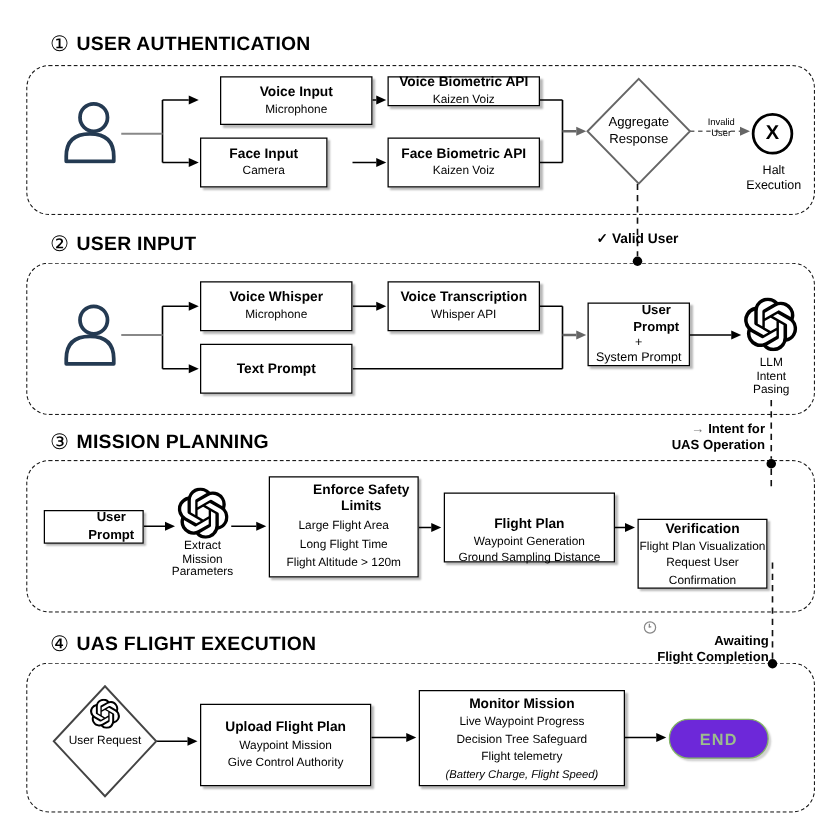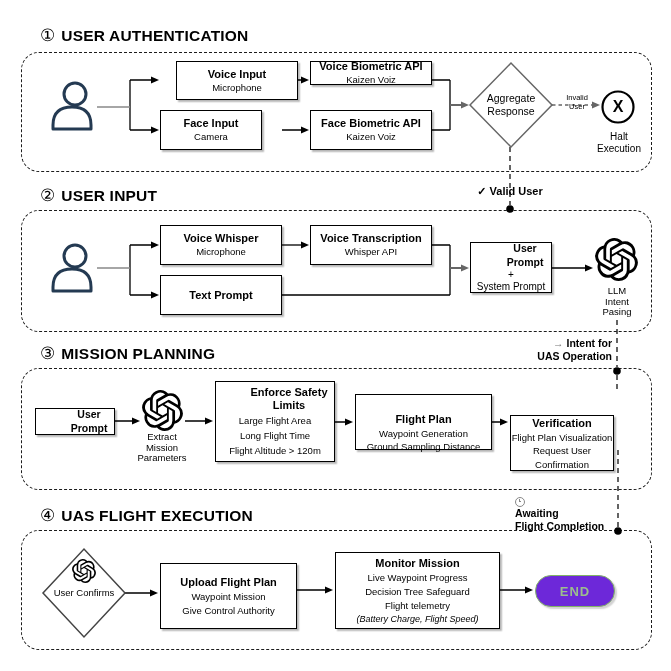--- a/index.html
+++ b/index.html
@@ -242,31 +242,31 @@
     <span class="bs">Waypoint Generation</span>
     <span class="bs">Ground Sampling Distance</span>
   </div>
 
   <div class="node" style="left:510px;top:394px;width:104px;height:56px;margin-top:21px;">
     <span class="bt" style="line-height:16px;">Verification</span>
     <span class="bs">Flight Plan Visualization</span>
     <span class="bs">Request User Confirmation</span>
   </div>
 
-  <div class="lbl" style="left:515px;top:497px;width:100px;font-size:10.5px;font-weight:bold;line-height:12.5px;text-align:left;">
+  <div class="lbl" style="left:515px;top:497px;width:100px;font-size:10.5px;font-weight:bold;line-height:12.5px;text-align:right;">
     <span><span class="clock-icon"></span><span style="display:inline;">Awaiting</span></span>
     <span>Flight Completion</span>
   </div>
 
   <div class="icnbox" style="left:72px;top:559px;">
     <svg width="24" height="24" viewBox="0 0 24 24" fill="#000">
       <path d="M22.2819 9.8211a5.9847 5.9847 0 0 0-.5157-4.9108 6.0462 6.0462 0 0 0-6.5098-2.9A6.0651 6.0651 0 0 0 4.9807 4.1818a5.9847 5.9847 0 0 0-3.9977 2.9 6.0462 6.0462 0 0 0 .7427 7.0966 5.98 5.98 0 0 0 .511 4.9107 6.051 6.051 0 0 0 6.5146 2.9001A5.9847 5.9847 0 0 0 13.2599 24a6.0557 6.0557 0 0 0 5.7718-4.2058 5.9894 5.9894 0 0 0 3.9977-2.9001 6.0557 6.0557 0 0 0-.7475-7.073zm-9.022 12.6081a4.4755 4.4755 0 0 1-2.8764-1.0408l.1419-.0804 4.7783-2.7582a.7948.7948 0 0 0 .3927-.6813v-6.7369l2.02 1.1686a.071.071 0 0 1 .038.052v5.5826a4.504 4.504 0 0 1-4.4945 4.4944zm-9.6607-4.1254a4.4708 4.4708 0 0 1-.5346-3.0137l.142.0852 4.783 2.7582a.7712.7712 0 0 0 .7806 0l5.8428-3.3685v2.3324a.0804.0804 0 0 1-.0332.0615L9.74 19.9502a4.4992 4.4992 0 0 1-6.1408-1.6464zM2.3408 7.8956a4.485 4.485 0 0 1 2.3655-1.9728V11.6a.7664.7664 0 0 0 .3879.6765l5.8144 3.3543-2.0201 1.1685a.0757.0757 0 0 1-.071 0l-4.8303-2.7865A4.504 4.504 0 0 1 2.3408 7.8956zm16.5963 3.8558L13.1038 8.364 15.1192 7.2a.0757.0757 0 0 1 .071 0l4.8303 2.7913a4.4944 4.4944 0 0 1-.6765 8.1042v-5.6772a.79.79 0 0 0-.407-.667zm2.0107-3.0231l-.142-.0852-4.7735-2.7818a.7759.7759 0 0 0-.7854 0L9.409 9.2297V6.8974a.0662.0662 0 0 1 .0284-.0615l4.8303-2.7866a4.4992 4.4992 0 0 1 6.6802 4.66zM8.3065 12.863l-2.02-1.1638a.0804.0804 0 0 1-.038-.0567V6.0742a4.4992 4.4992 0 0 1 7.3757-3.4537l-.142.0805L8.704 5.459a.7948.7948 0 0 0-.3927.6813zm1.0976-2.3654l2.602-1.4998 2.6069 1.4998v2.9994l-2.5974 1.4997-2.6067-1.4997z"></path>
     </svg>
   </div>
-  <div class="lbl" style="left:44px;top:587px;width:80px;font-size:9.5px;line-height:11px;">User Confirms</div>
+  <div class="lbl" style="left:44px;top:587px;width:80px;font-size:9.5px;line-height:11px;">User Request</div>
 
   <div class="node" style="left:160px;top:563px;width:137px;height:66px;">
     <span class="bt" style="line-height:15px;">Upload Flight Plan</span>
     <span class="bs">Waypoint Mission</span>
     <span class="bs">Give Control Authority</span>
   </div>
 
   <div class="node" style="left:335px;top:552px;width:165px;height:77px;">
     <span class="bt" style="line-height:15px;">Monitor Mission</span>
     <span class="bs" style="line-height:14px;">Live Waypoint Progress</span>

